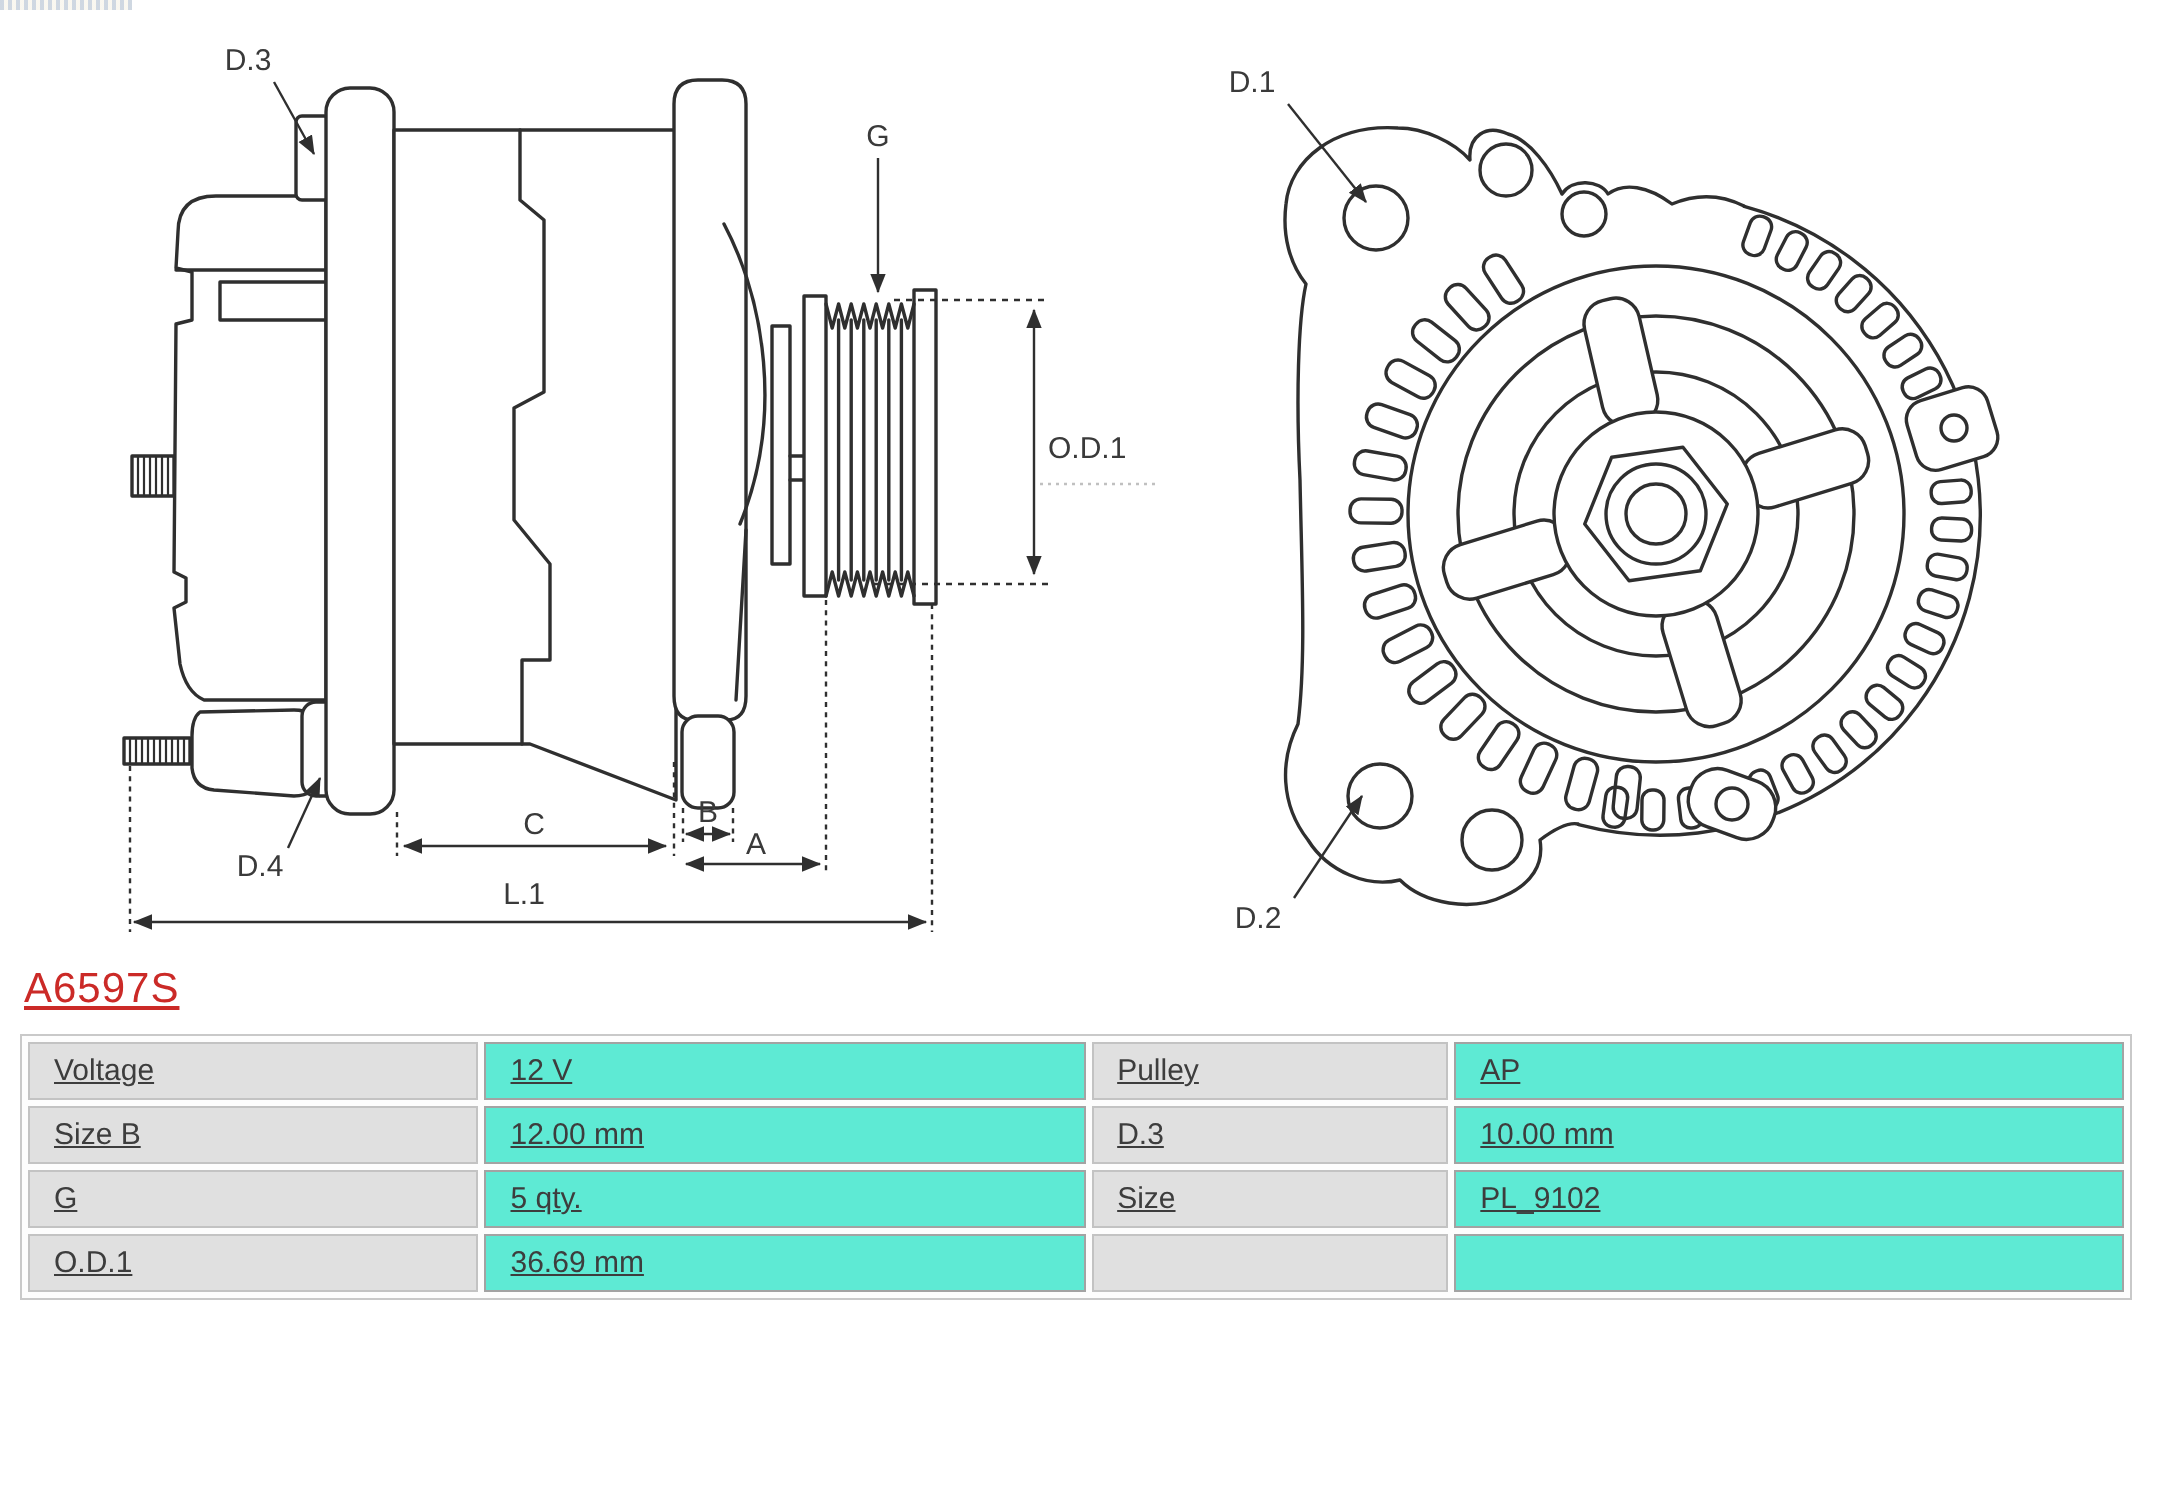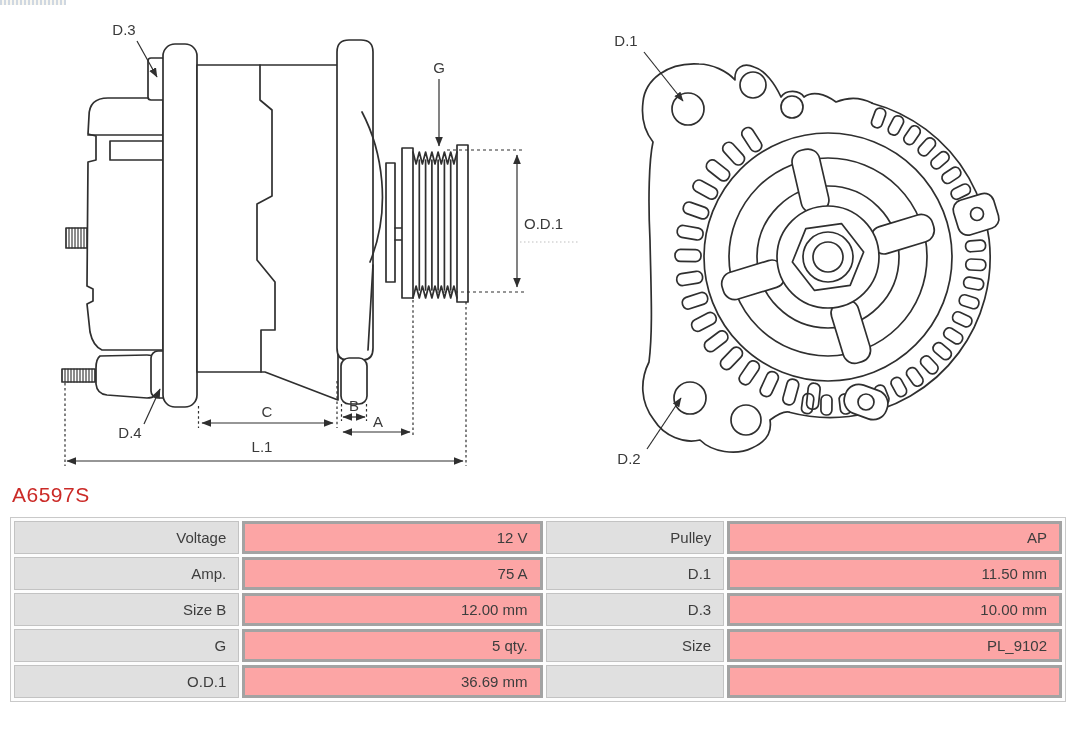--- a/index.html
+++ b/index.html
@@ -5,23 +5,23 @@
   html,body{margin:0;padding:0;background:#ffffff;}
   .canvas{position:relative;width:1080px;height:753px;background:#fff;overflow:hidden;
           font-family:"Liberation Sans", sans-serif;}
   .artifact{position:absolute;left:0;top:0;width:66px;height:5px;opacity:.5;
             background:repeating-linear-gradient(90deg,#9fb0c4 0 2px,#f4f0e2 2px 4px);}
   .drawing-svg{position:absolute;left:0;top:0;}
   .part-number{position:absolute;left:12px;top:483px;font-size:21px;font-weight:400;letter-spacing:.5px;}
   .spec-table{position:absolute;left:10px;top:517px;width:1056px;border-collapse:separate;
               border-spacing:3px;background:#fdfdfd;border:1px solid #c9c9c9;table-layout:fixed;
               font-size:15px;color:#3d3d3d;}
-  .spec-table td{padding:0 12px;height:27px;text-align:right;vertical-align:middle;overflow:hidden;}
+  .spec-table td{padding:0 12px;height:27px;text-align:left;vertical-align:middle;overflow:hidden;text-decoration:underline;}
   .spec-table td.lbl{background:#e0e0e0;border:1px solid #c3c3c3;}
-  .spec-table td.val{background:#fca5a5;border:3px solid #a3a3a3;}
+  .spec-table td.val{background:#5eead4;border:1px solid #a3a3a3;}
   svg text{font-family:"Liberation Sans", sans-serif;font-size:15px;fill:#3a3a3a;}
 </style>
 </head>
 <body>
 
 <div class="canvas">
 
   <div class="artifact"></div>
 
   <svg class="drawing-svg" width="1080" height="480" viewBox="0 0 1080 480">
@@ -202,43 +202,37 @@
     </g>
 
     <g stroke="#2f2f2f" stroke-width="1.2" fill="none">
       <line x1="644" y1="52" x2="683" y2="101" marker-end="url(#ah)"></line>
       <line x1="647" y1="449" x2="681" y2="398" marker-end="url(#ah)"></line>
     </g>
     <text x="626" y="46" text-anchor="middle">D.1</text>
     <text x="629" y="464" text-anchor="middle">D.2</text>
   </svg>
 
-  <div class="part-number" style="color: rgb(203, 42, 39);">A6597S</div>
+  <div class="part-number" style="color: rgb(203, 42, 39); text-decoration: underline;">A6597S</div>
 
   <table class="spec-table">
     <colgroup>
       <col style="width:222px">
         <col style="width:296px">
         <col style="width:176px">
         <col style="width:330px">
     </colgroup>
     <tbody id="spec-table-body">
         <tr>
           <td class="lbl">Voltage</td>
           <td class="val">12 V</td>
           <td class="lbl">Pulley</td>
           <td class="val">AP</td>
         </tr>
         <tr>
-          <td class="lbl">Amp.</td>
-          <td class="val">75 A</td>
-          <td class="lbl">D.1</td>
-          <td class="val">11.50 mm</td>
-        </tr>
-        <tr>
           <td class="lbl">Size B</td>
           <td class="val">12.00 mm</td>
           <td class="lbl">D.3</td>
           <td class="val">10.00 mm</td>
         </tr>
         <tr>
           <td class="lbl">G</td>
           <td class="val">5 qty.</td>
           <td class="lbl">Size</td>
           <td class="val">PL_9102</td>

